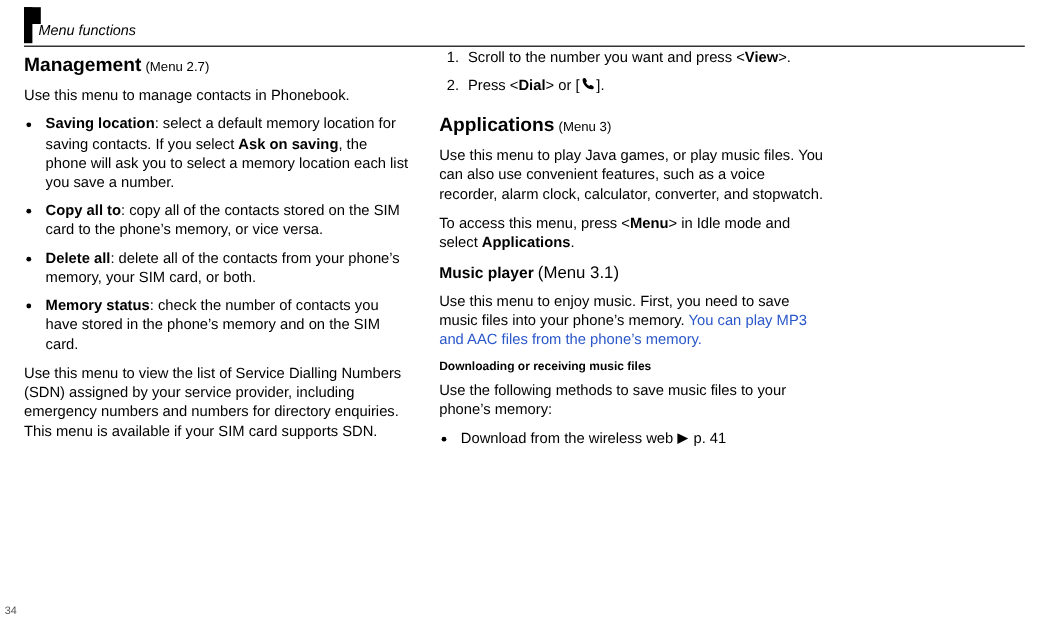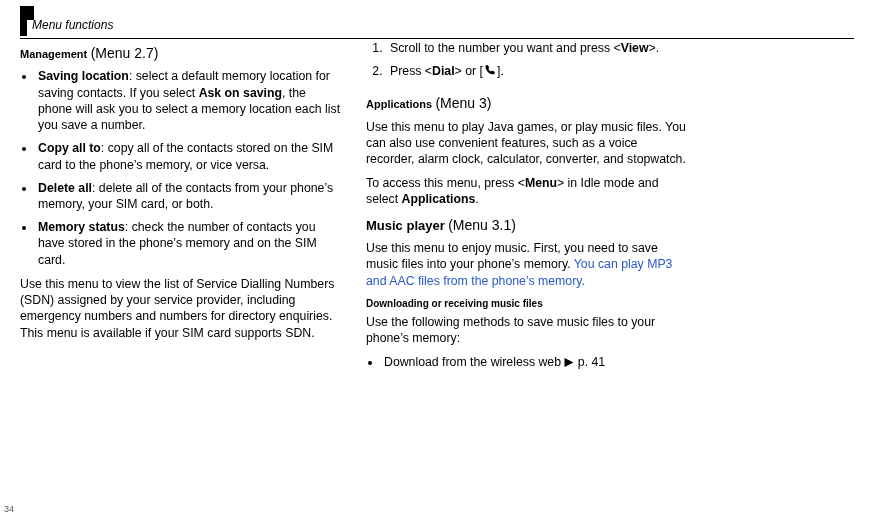--- a/index.html
+++ b/index.html
@@ -23,22 +23,22 @@
   }
   .hdr-rule{
     position:absolute;left:20px;top:38px;width:834px;height:1px;background:#000;
   }
   .cols{
     position:absolute;left:20px;top:40px;right:20px;bottom:26px;
     display:flex;gap:24px;
     font-size:12.3px;line-height:1.32;
   }
   .col{flex:1;min-width:0;}
-  .h1{font-weight:bold;font-size:11px;display:inline;}
-  .h1sub{font-size:14px;font-weight:normal;}
+  .h1{font-weight:bold;font-size:16px;display:inline;}
+  .h1sub{font-size:11px;font-weight:normal;}
   .h2{font-weight:bold;font-size:13px;display:inline;}
   .h2sub{font-size:14px;font-weight:normal;}
   .h3{font-weight:bold;font-size:10px;margin:8px 0 2px;}
   p{margin:4px 0 8px;}
   ul{margin:4px 0 8px;padding-left:16px;}
   li{margin:0 0 7px;padding-left:2px;}
   b{font-weight:bold;}
   .bluetxt{color:#2a57c9;}
   .tri{display:inline-block;vertical-align:middle;}
   .callicon{display:inline-block;vertical-align:middle;}
@@ -58,20 +58,21 @@
 <div class="hdr-title">Menu functions</div>
 <div class="hdr-rule"></div>
 
 <div class="cols">
 
   <div class="col">
     <div class="sect">
       <span class="h1">Management</span>
       <span class="h1sub">(Menu 2.7)</span>
     </div>
+    <p>Use this menu to manage contacts in Phonebook.</p>
     <ul>
       <li>
         <b>Saving location</b><span>: select a default memory location for saving contacts. If you select </span><b>Ask on saving</b><span>, the phone will ask you to select a memory location each list you save a number.</span>
       </li>
       <li>
         <b>Copy all to</b><span>: copy all of the contacts stored on the SIM card to the phone’s memory, or vice versa.</span>
       </li>
       <li>
         <b>Delete all</b><span>: delete all of the contacts from your phone’s memory, your SIM card, or both.</span>
       </li>

